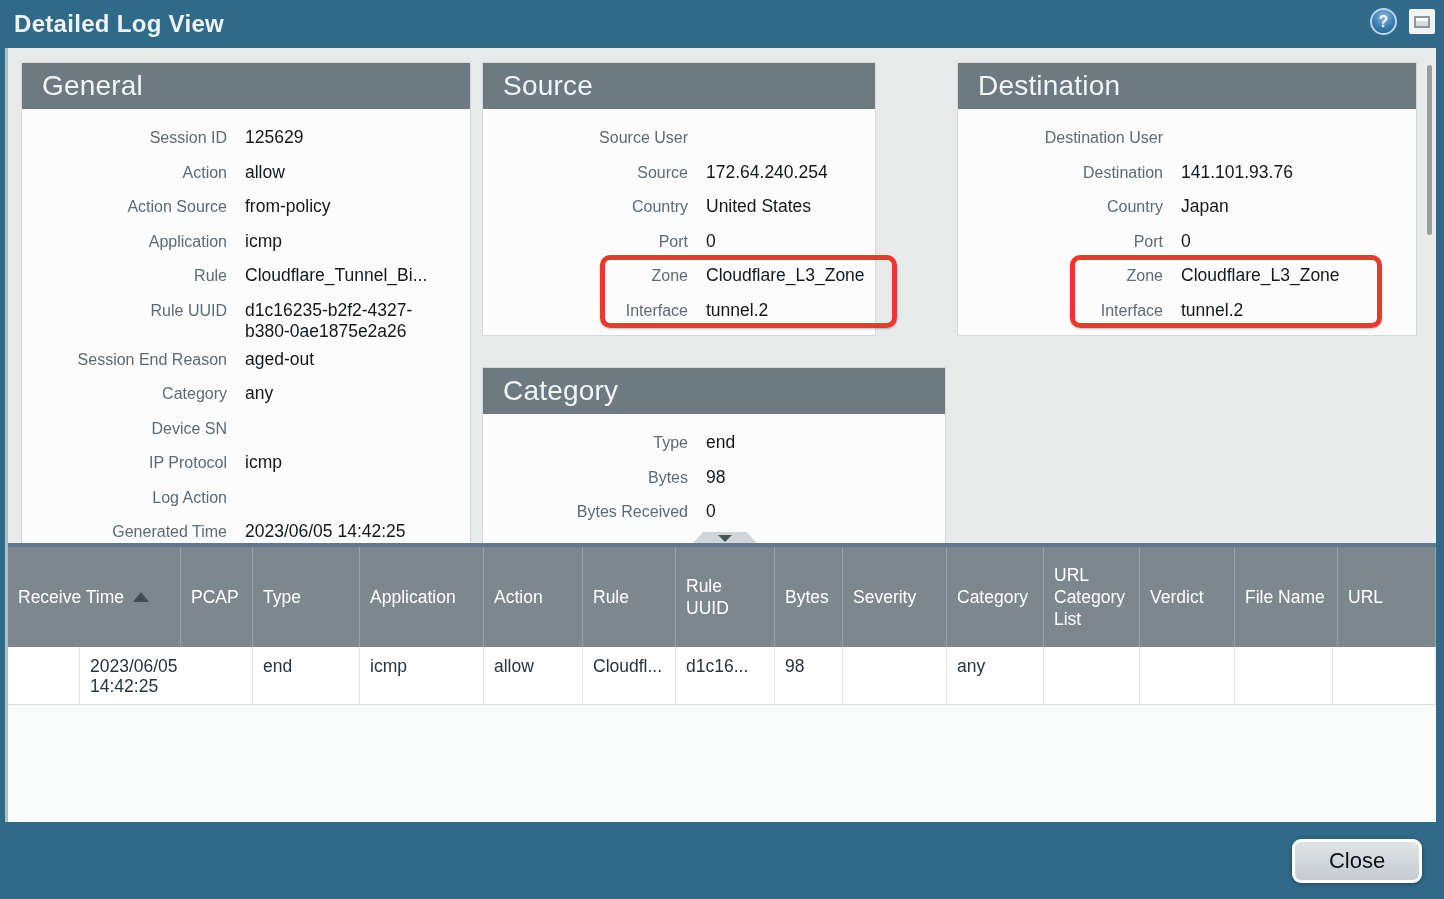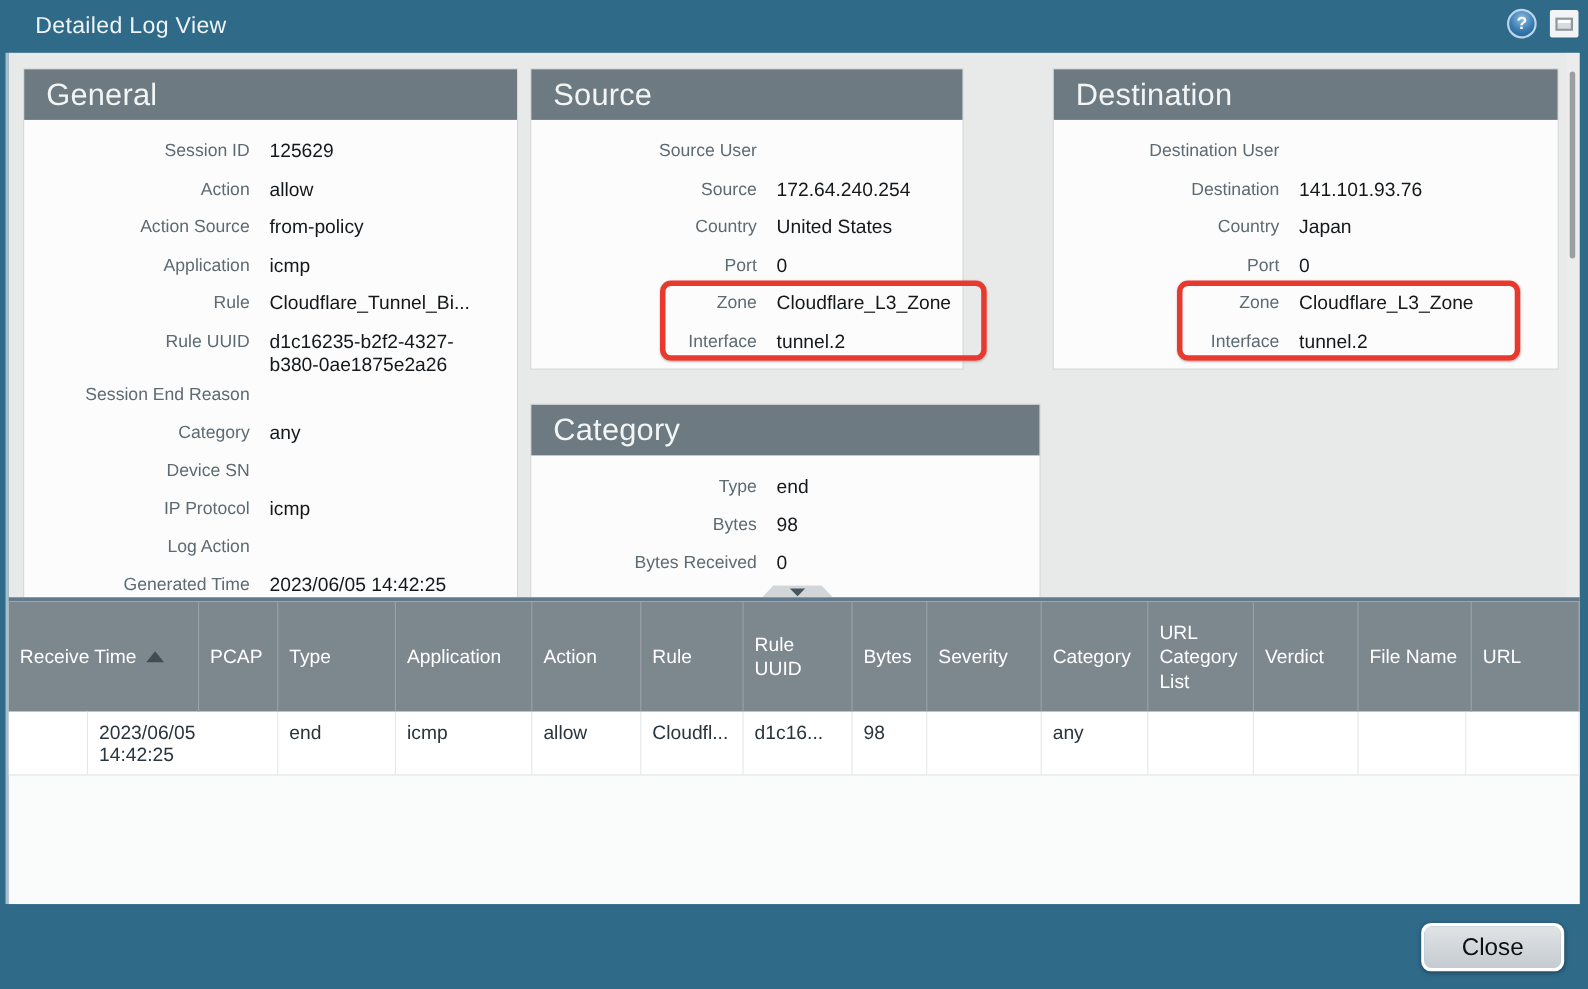--- a/index.html
+++ b/index.html
@@ -6,21 +6,21 @@
   html,body { width:1444px; height:899px; }
   body {
     position: relative;
     background: #2f6a89;
     font-family: "Liberation Sans", sans-serif;
     overflow: hidden;
   }
 
   
   .titlebar { position:absolute; top:0; left:0; width:1444px; height:48px; display:flex; align-items:center; }
-  .title { color:#eef3f5; font-size:21px; font-weight:400; padding-left:32px; letter-spacing:.3px; }
+  .title { color:#eef3f5; font-size:24px; font-weight:700; padding-left:14px; letter-spacing:.3px; }
   .titlebar-icons { position:absolute; right:9px; top:8px; display:flex; gap:12px; align-items:center; }
   .help-icon {
     width:27px; height:27px; border-radius:50%;
     background: radial-gradient(circle at 50% 30%, #8cbce2 0%, #3a7cb0 55%, #1c5c90 100%);
     border:2px solid #b9d5ea; color:#fff; font-weight:bold; font-size:16px;
     display:flex; align-items:center; justify-content:center; cursor:pointer;
   }
   .window-icon {
     width:26px; height:25px; background:#f1f3f4; border-radius:2px;
     display:flex; align-items:center; justify-content:center; cursor:pointer;
@@ -134,20 +134,21 @@
         <div class="prow">
           <div class="plabel">Rule</div>
           <div class="pvalue">Cloudflare_Tunnel_Bi...</div>
         </div>
         <div class="prow">
           <div class="plabel">Rule UUID</div>
           <div class="pvalue">d1c16235-b2f2-4327-b380-0ae1875e2a26</div>
         </div>
         <div class="prow">
           <div class="plabel">Session End Reason</div>
+          <div class="pvalue">aged-out</div>
         </div>
         <div class="prow">
           <div class="plabel">Category</div>
           <div class="pvalue">any</div>
         </div>
         <div class="prow">
           <div class="plabel">Device SN</div>
           <div class="pvalue"></div>
         </div>
         <div class="prow">

